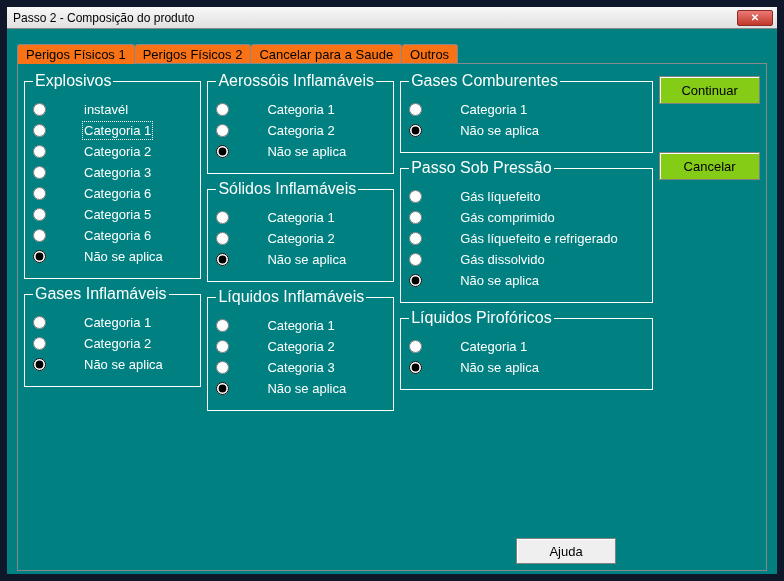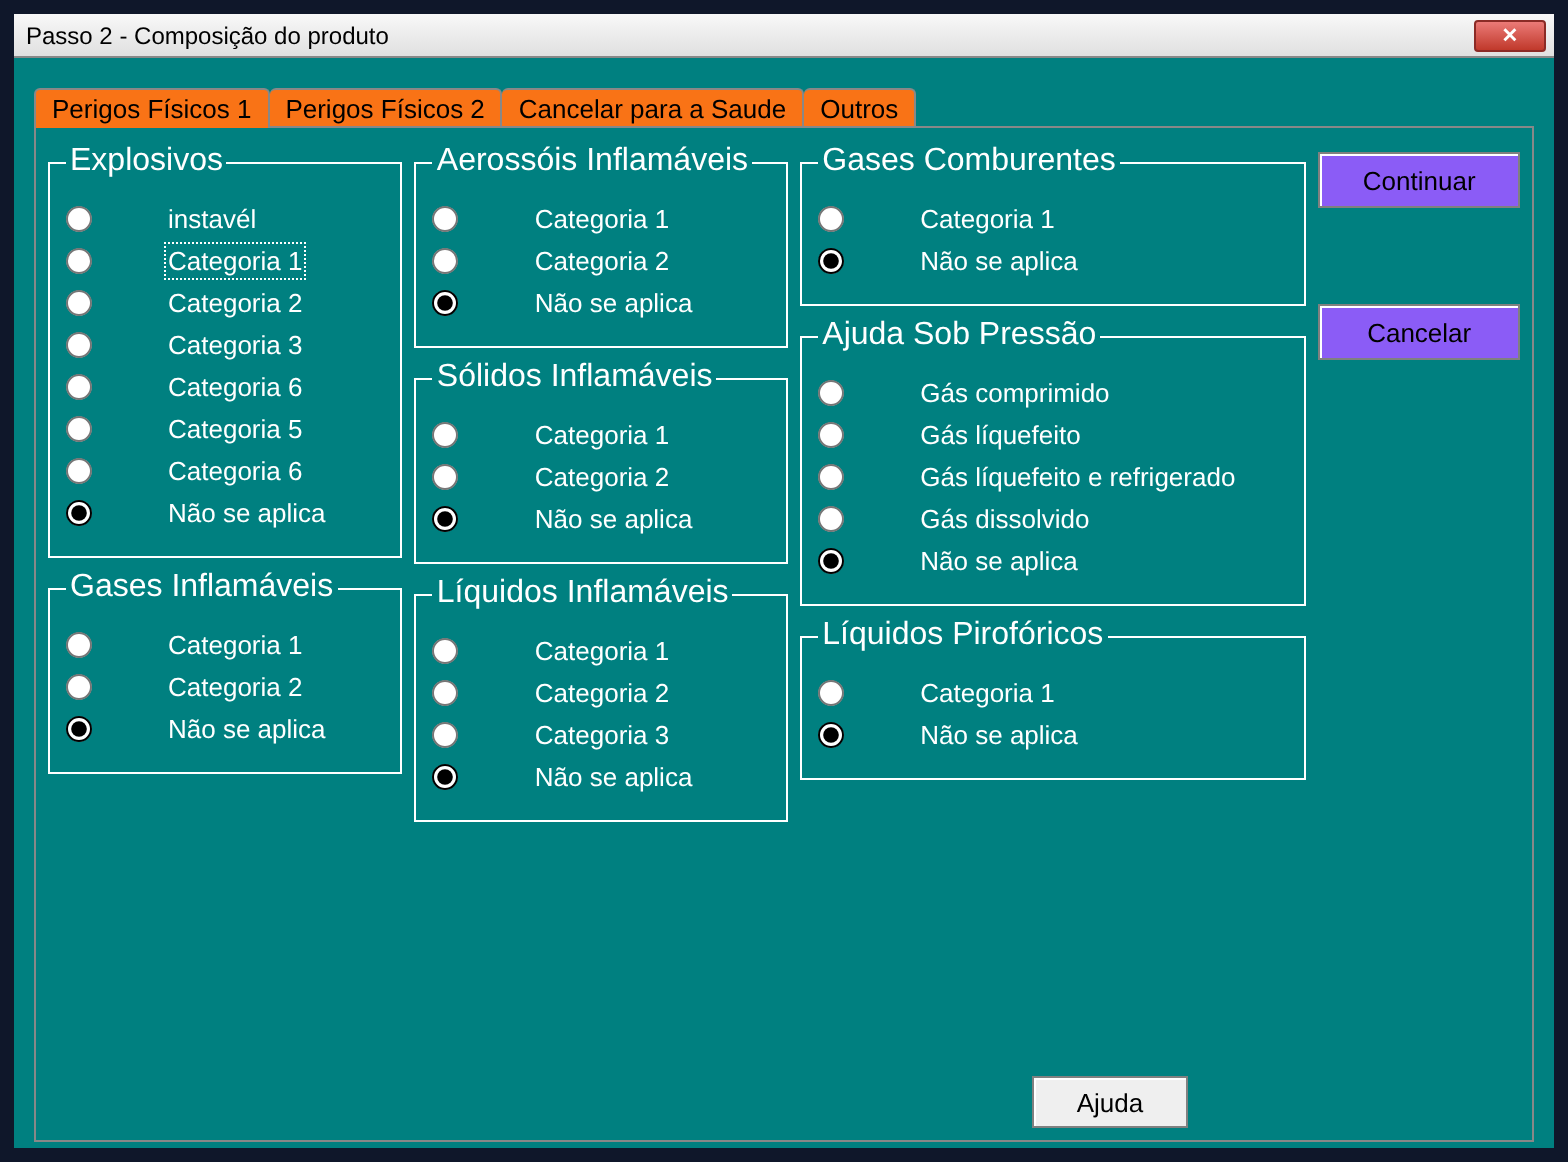--- a/index.html
+++ b/index.html
@@ -93,34 +93,34 @@
   .opt input[type=radio] {
     margin: 0 6px 0 0;
     accent-color: #000;
   }
   .opt .lbl { white-space: nowrap; margin-left: 32px; }
   .opt.dotted .lbl {
     outline: 1px dotted #fff;
     outline-offset: 1px;
   }
   .btn {
-    background: #8b5cf6;
+    background: #84cc16;
     border: 1px solid #808080;
     box-shadow: inset 1px 1px 0 #fff;
     color: #000;
     font-size: 13px;
     height: 28px;
     display: flex; align-items:center; justify-content:center;
     cursor: pointer;
   }
   .help-btn {
     position: absolute;
     left: 498px;
     top: 474px;
-    width: 78px;
+    width: 100px;
     height: 26px;
     background: #efefef;
     border: 1px solid #808080;
     box-shadow: inset 1px 1px 0 #fff;
     color: #000;
     display:flex; align-items:center; justify-content:center;
     cursor: pointer;
     font-size: 13px;
   }
 </style>
@@ -261,28 +261,28 @@
                 <input type="radio" name="gcomb" style="">
                 <span class="lbl">Categoria 1</span>
               </label>
             <label class="opt">
                 <input type="radio" name="gcomb" checked="" style="">
                 <span class="lbl">Não se aplica</span>
               </label>
           </fieldset>
 
           <fieldset class="group">
-            <legend>Ajuda Sob Pressão</legend>
+            <legend>Passo Sob Pressão</legend>
+            <label class="opt">
+                <input type="radio" name="gpres" style="">
+                <span class="lbl">Gás líquefeito</span>
+              </label>
             <label class="opt">
                 <input type="radio" name="gpres" style="">
                 <span class="lbl">Gás comprimido</span>
-              </label>
-            <label class="opt">
-                <input type="radio" name="gpres" style="">
-                <span class="lbl">Gás líquefeito</span>
               </label>
             <label class="opt">
                 <input type="radio" name="gpres" style="">
                 <span class="lbl">Gás líquefeito e refrigerado</span>
               </label>
             <label class="opt">
                 <input type="radio" name="gpres" style="">
                 <span class="lbl">Gás dissolvido</span>
               </label>
             <label class="opt">

